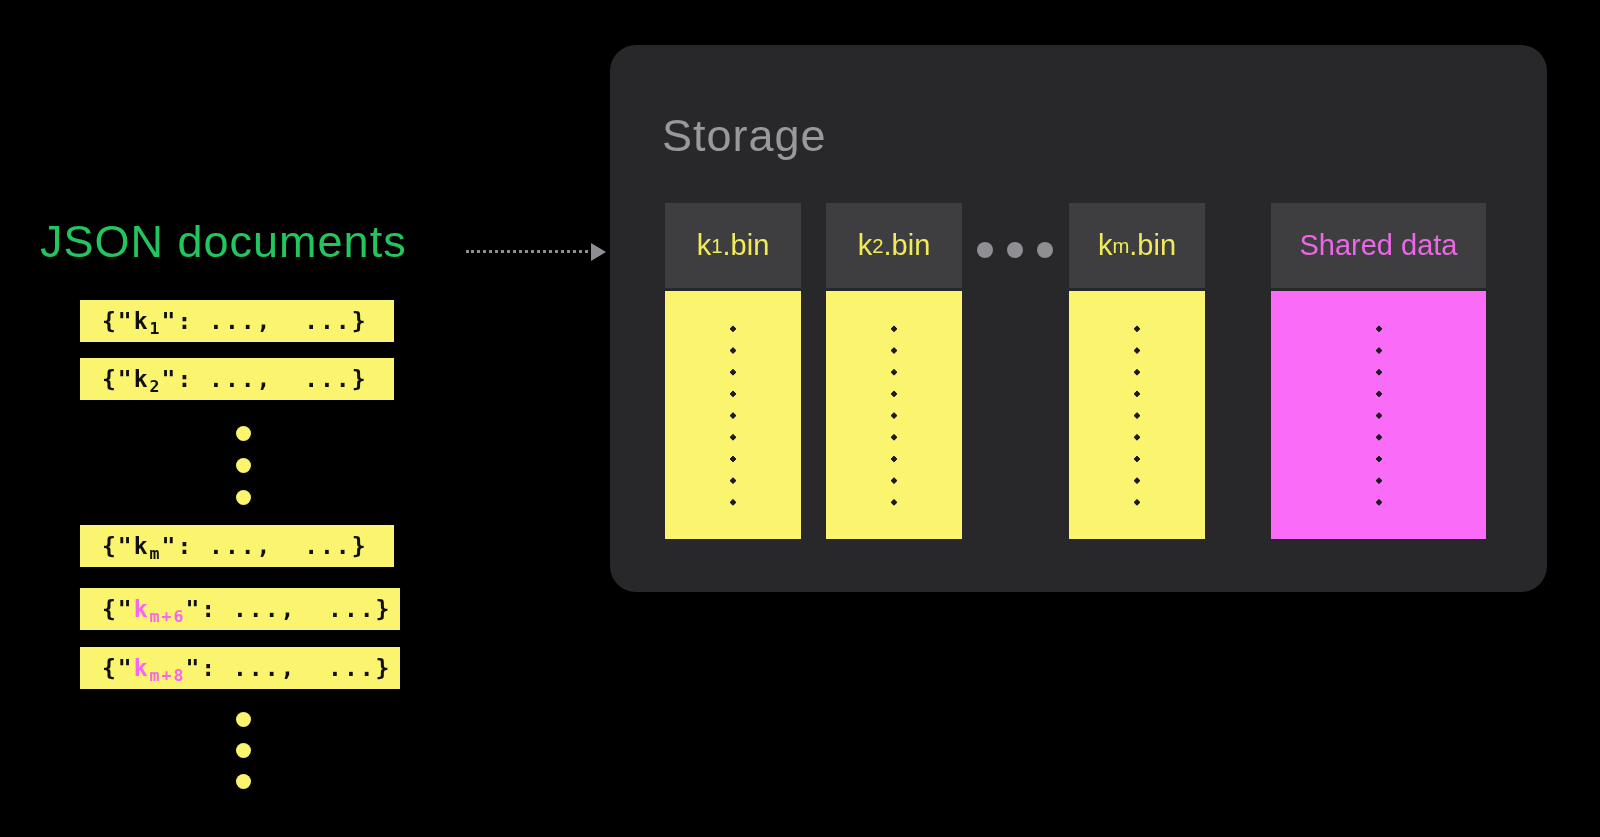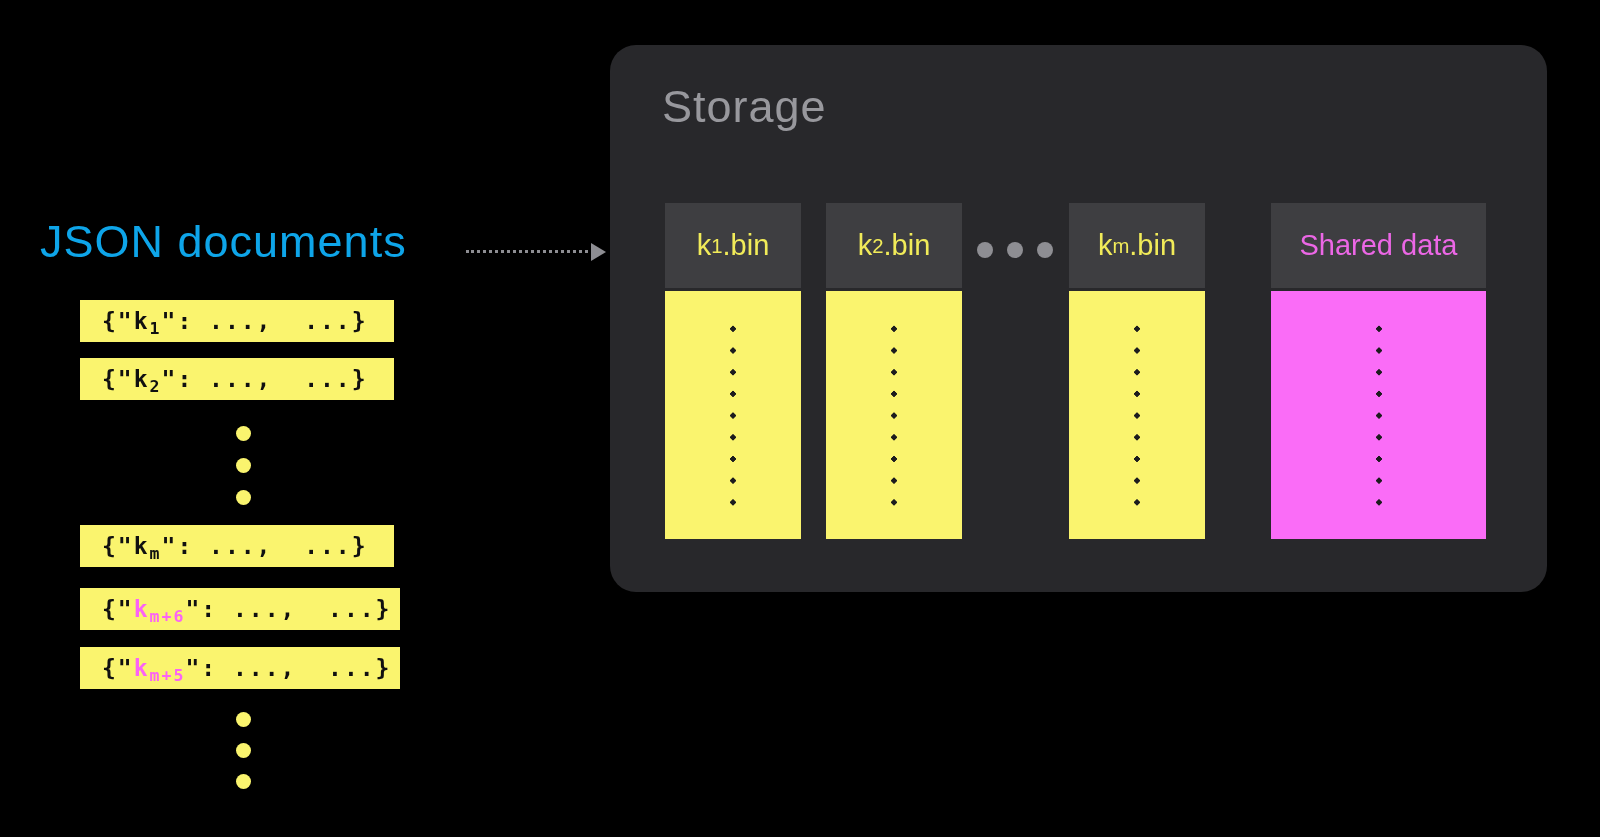--- a/index.html
+++ b/index.html
@@ -1,21 +1,21 @@
 <!DOCTYPE html>
 <html><head>
 <meta charset="utf-8">
 <style>
   html,body{margin:0;padding:0;background:#000;}
   .page{position:relative;width:1600px;height:837px;background:#000;overflow:hidden;
         font-family:"Liberation Sans",sans-serif;}
 
   
   .json-title{position:absolute;left:40px;top:216px;font-size:45px;letter-spacing:1px;
-              color:#0ea5e9;font-weight:400;}
+              color:#22c55e;font-weight:400;}
 
   .arrow{position:absolute;left:466px;top:243px;width:140px;height:18px;}
   .arrow-line{position:absolute;left:0;top:7px;width:122px;border-top:3px dotted #8e8e93;}
   .arrow-head{position:absolute;right:0;top:0;width:0;height:0;
               border-left:15px solid #8e8e93;border-top:9px solid transparent;
               border-bottom:9px solid transparent;}
 
   .doc-bar{position:absolute;left:80px;width:314px;height:42px;background:#faf46e;
            display:flex;align-items:center;padding-left:22px;box-sizing:border-box;
            font-family:"DejaVu Sans Mono",monospace;font-weight:bold;font-size:23px;
@@ -24,21 +24,21 @@
   .doc-bar sub{font-size:0.72em;vertical-align:-0.28em;line-height:0;}
   .doc-bar.hl .key,.doc-bar.hl sub{color:#fb63f5;}
 
   .vdots{position:absolute;left:236px;display:flex;flex-direction:column;gap:17px;}
   .vdots.tight{gap:16px;}
   .vdots span{width:15px;height:15px;border-radius:50%;background:#faf46e;}
 
   
   .panel{position:absolute;left:610px;top:45px;width:937px;height:547px;
          background:#28282b;border-radius:26px;}
-  .panel-title{position:absolute;left:52px;top:36px;font-size:45px;letter-spacing:1px;
+  .panel-title{position:absolute;left:52px;top:65px;font-size:45px;letter-spacing:1px;
                color:#98989d;font-weight:400;}
 
   .col{position:absolute;top:158px;width:136px;}
   .col-header{height:85px;background:#3e3e41;display:flex;align-items:center;
               justify-content:center;font-size:29px;color:#f1eb59;white-space:pre;}
   .col-header sub{font-size:0.7em;vertical-align:-0.25em;line-height:0;}
   .col-body{position:relative;margin-top:3px;height:248px;background:#faf46e;}
   .col.shared{width:215px;}
   .col.shared .col-header{color:#ec67e6;}
   .col.shared .col-body{background:#fa6cf7;}
@@ -75,21 +75,21 @@
       <span></span>
   </div>
 
   <div class="doc-bar" style="top:525px">
     <span><span>{"</span><span class="key">k</span><sub>m</sub><span>": ...,  ...}</span></span>
   </div>
   <div class="doc-bar hl" style="top:588px">
     <span><span>{"</span><span class="key">k</span><sub>m+6</sub><span>": ...,  ...}</span></span>
   </div>
   <div class="doc-bar hl" style="top:647px">
-    <span><span>{"</span><span class="key">k</span><sub>m+5</sub><span>": ...,  ...}</span></span>
+    <span><span>{"</span><span class="key">k</span><sub>m+8</sub><span>": ...,  ...}</span></span>
   </div>
 
   <div class="vdots tight" style="top:712px">
     <span></span>
       <span></span>
       <span></span>
   </div>
 
   <div class="panel">
     <div class="panel-title">Storage</div>

